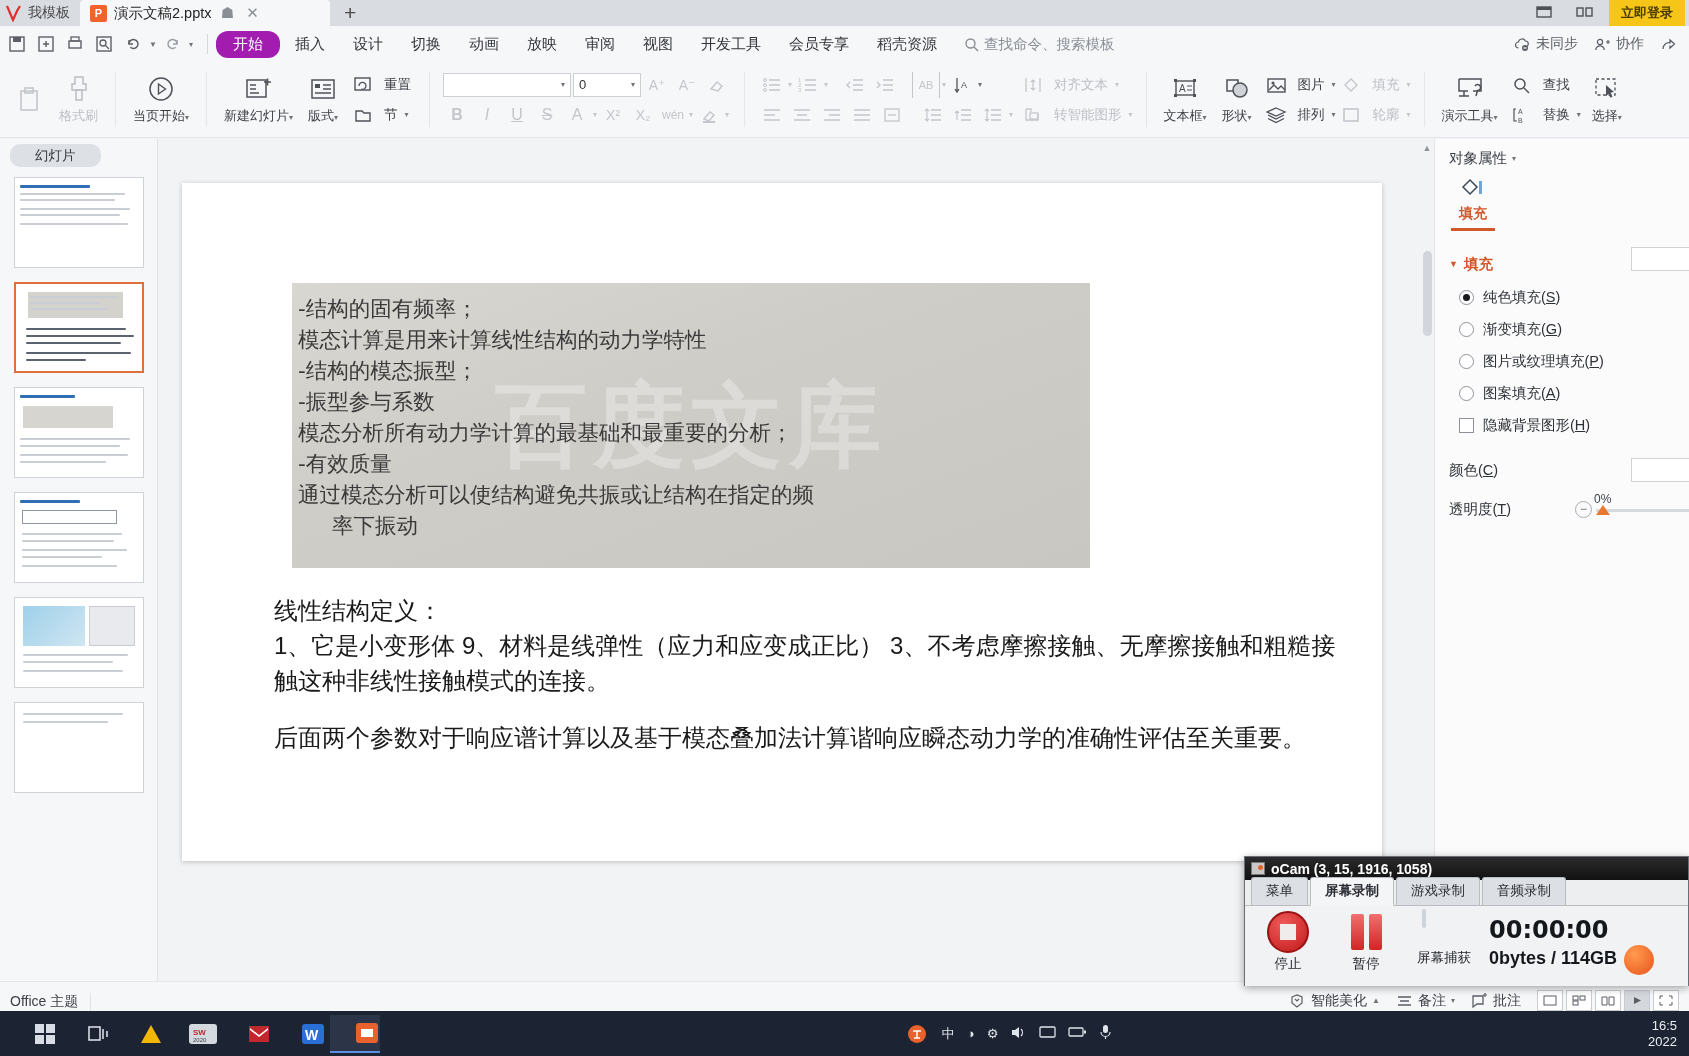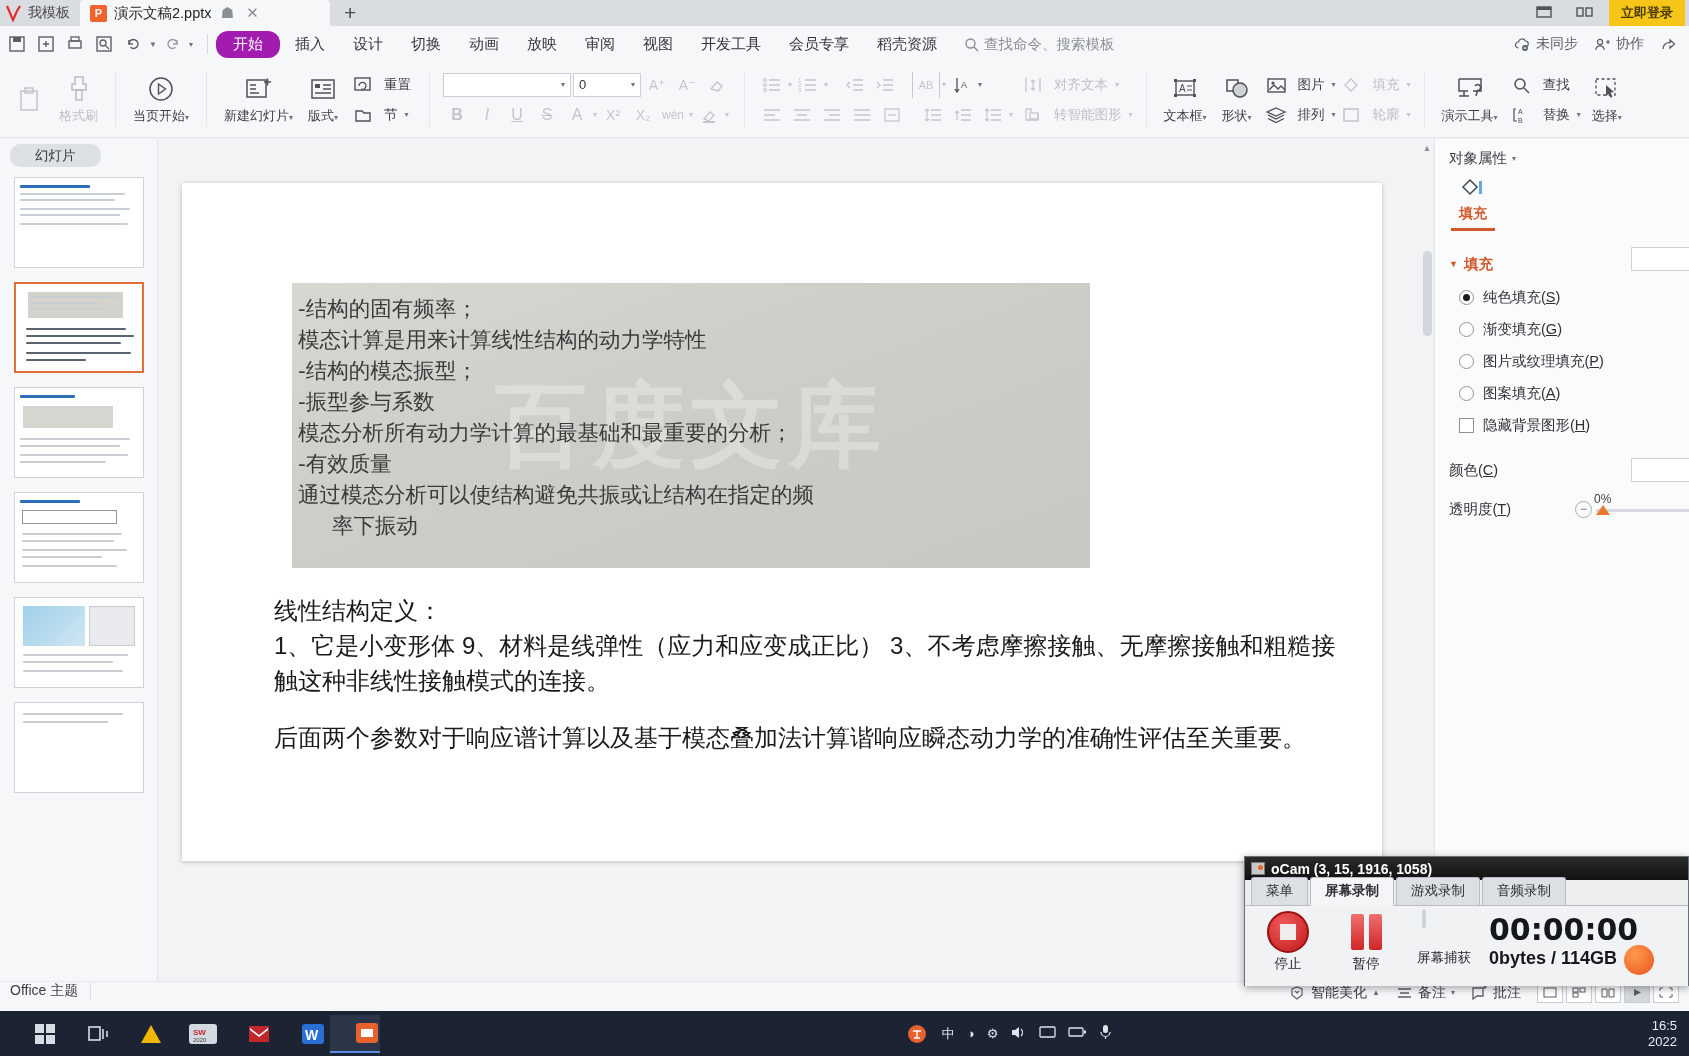--- a/index.html
+++ b/index.html
@@ -160,21 +160,21 @@
      font-size:14.5px; color:#2d3136; position:relative;}
   .minus{ width:17px;height:17px;border:1px solid #a8adb3;border-radius:50%;
      display:flex;align-items:center;justify-content:center;font-size:12px;color:#6a6f75;}
   .slider{ position:relative; width:150px; height:17px;}
   .slider .track{ position:absolute; left:0; top:8px; width:150px;height:3px;background:#d6dadf;}
   .slider .pct{ position:absolute; left:-2px; top:-9px; font-size:12px; color:#3b3f45;}
   .slider .knob{ position:absolute; left:0px; top:4px; width:0;height:0;
      border-left:7px solid transparent;border-right:7px solid transparent;border-bottom:10px solid #e8772f;}
   #statusbar2{
     position:absolute; left:0; top:981px; width:1689px; height:30px;
-    background:#f6f7f9; display:flex; align-items:flex-start; padding:0 10px;
+    background:#f6f7f9; display:flex; align-items:flex-end; padding:0 10px;
     font-size:14px; color:#3b3f45; border-top:1px solid #e6e8eb;
   }
   .sb-theme{ padding-right:12px; border-right:1px solid #dfe2e6;}
   .sb-right{ margin-left:auto; display:flex;align-items:center;gap:16px;}
   .sb-it{ display:flex;align-items:center;gap:5px;}
   .viewbtns{ display:flex;align-items:center;gap:3px;}
   .vb{ width:26px;height:21px;border:1px solid #c8ccd1;background:#fff;
      display:flex;align-items:center;justify-content:center;}
   .vb.on{ background:#d4d8dd;}
   
@@ -207,21 +207,21 @@
   .oc-stop{ width:42px;height:42px;border-radius:50%;
      background:radial-gradient(circle at 38% 30%, #f05a5a, #c11a1a);
      border:2px solid #9a1212; display:flex;align-items:center;justify-content:center;}
   .oc-stop i{ width:16px;height:16px;background:#f0ecec;display:block;}
   .oc-pause{ height:42px; display:flex; gap:5px; align-items:center;}
   .oc-pause i{ width:13px;height:36px;background:linear-gradient(#f07070,#d02626);border-radius:2px;display:block;}
   .oc-mon{ width:44px;height:36px; position:relative;}
   .oc-mon .scr{ width:44px;height:31px;background:linear-gradient(#2f6ed0,#4aa3f0);border:2px solid #cfd4da;border-radius:2px;}
   .oc-mon .st{ width:16px;height:5px;background:#cfd4da;margin:0 auto;border-radius:0 0 3px 3px;}
   .oc-time{ margin-left:6px; padding-top:2px; }
-  .oc-time .t{ font-size:30px; font-weight:bold; color:#14181d; letter-spacing:0px; line-height:34px;
+  .oc-time .t{ font-size:24px; font-weight:bold; color:#14181d; letter-spacing:0px; line-height:34px;
      font-family:"DejaVu Sans","Liberation Sans",sans-serif;}
   .oc-time .s{ font-size:18px; font-weight:bold; color:#14181d; line-height:22px;}
   .sogou{ position:absolute; right:34px; top:88px; width:30px;height:30px;border-radius:50%;
      background:radial-gradient(circle at 35% 30%,#ff9a4d,#e8551c); }
 </style>
 </head>
 <body>
 
 <div id="tabbar">
   <div class="tb-left">

